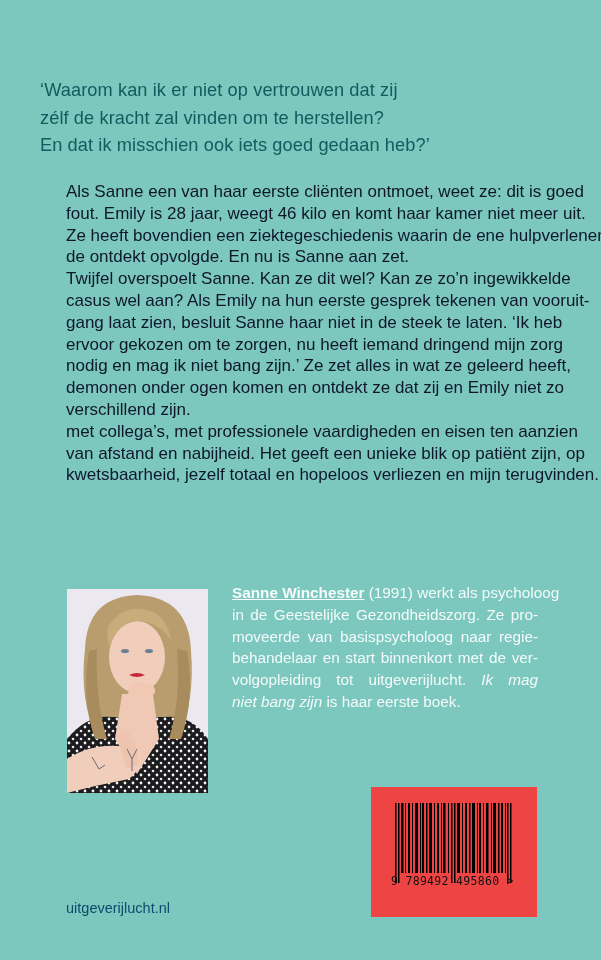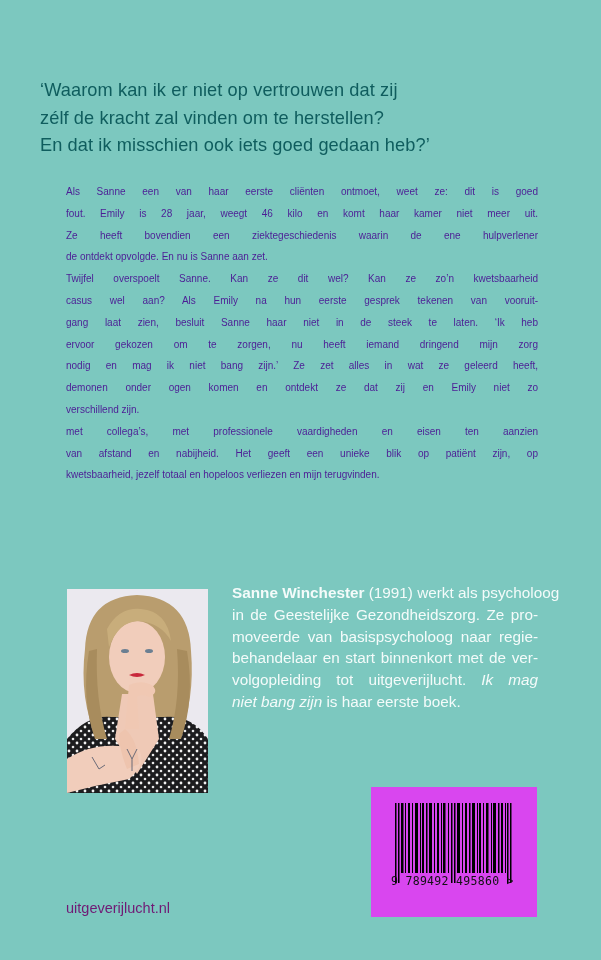--- a/index.html
+++ b/index.html
@@ -23,22 +23,22 @@
       font-size: 18.2px;
       line-height: 27.5px;
       letter-spacing: 0.1px;
     }
     .quote div { white-space: nowrap; }
     .blurb {
       position: absolute;
       left: 66px;
       width: 472px;
       top: 181px;
-      color: #4c1d95;
-      font-size: 10px;
+      color: #0f172a;
+      font-size: 17px;
       line-height: 21.8px;
     }
     .blurb .line {
       display: block;
       white-space: nowrap;
       text-align: justify;
       text-align-last: justify;
       height: 21.8px;
     }
     .blurb .line.last {
@@ -64,64 +64,64 @@
       line-height: 21.8px;
     }
     .bio .line {
       display: block;
       white-space: nowrap;
       text-align: justify;
       text-align-last: justify;
       height: 21.8px;
     }
     .bio .line.last { text-align-last: left; }
-    .bio strong { font-weight: bold; }
+    .bio strong { font-weight: bold; text-decoration: underline; }
     .bio em { font-style: italic; }
     .barcode-box {
       position: absolute;
       left: 371px;
       top: 787px;
       width: 166px;
       height: 130px;
-      background: #d946ef;
+      background: #ef4444;
     }
     .barcode-box svg { position: absolute; left: 0; top: 0; }
     .barcode-digits {
       position: absolute;
       left: 20px;
       top: 87px;
       font-family: "DejaVu Sans Mono", "Liberation Mono", monospace;
       font-size: 11.5px;
       color: #111;
       white-space: pre;
       letter-spacing: 0.3px;
     }
     .website {
       position: absolute;
       left: 66px;
       top: 900px;
-      color: #701a75;
+      color: #0c4a6e;
       font-size: 14.5px;
     }
   </style>
 </head>
 <body>
 
 <div class="quote">
   <div>‘Waarom kan ik er niet op vertrouwen dat zij</div>
   <div>zélf de kracht zal vinden om te herstellen?</div>
   <div>En dat ik misschien ook iets goed gedaan heb?’</div>
 </div>
 
 <div class="blurb">
   <span class="line">Als Sanne een van haar eerste cliënten ontmoet, weet ze: dit is goed</span>
   <span class="line">fout. Emily is 28 jaar, weegt 46 kilo en komt haar kamer niet meer uit.</span>
   <span class="line">Ze heeft bovendien een ziektegeschiedenis waarin de ene hulpverlener</span>
   <span class="line last">de ontdekt opvolgde. En nu is Sanne aan zet.</span>
-  <span class="line">Twijfel overspoelt Sanne. Kan ze dit wel? Kan ze zo’n kwetsbaarheid</span>
+  <span class="line">Twijfel overspoelt Sanne. Kan ze dit wel? Kan ze zo’n ingewikkelde</span>
   <span class="line">casus wel aan? Als Emily na hun eerste gesprek tekenen van vooruit-</span>
   <span class="line">gang laat zien, besluit Sanne haar niet in de steek te laten. ‘Ik heb</span>
   <span class="line">ervoor gekozen om te zorgen, nu heeft iemand dringend mijn zorg</span>
   <span class="line">nodig en mag ik niet bang zijn.’ Ze zet alles in wat ze geleerd heeft,</span>
   <span class="line">demonen onder ogen komen en ontdekt ze dat zij en Emily niet zo</span>
   <span class="line last">verschillend zijn.</span>
   <span class="line">met collega’s, met professionele vaardigheden en eisen ten aanzien</span>
   <span class="line">van afstand en nabijheid. Het geeft een unieke blik op patiënt zijn, op</span>
   <span class="line last">kwetsbaarheid, jezelf totaal en hopeloos verliezen en mijn terugvinden.</span>
 </div>

